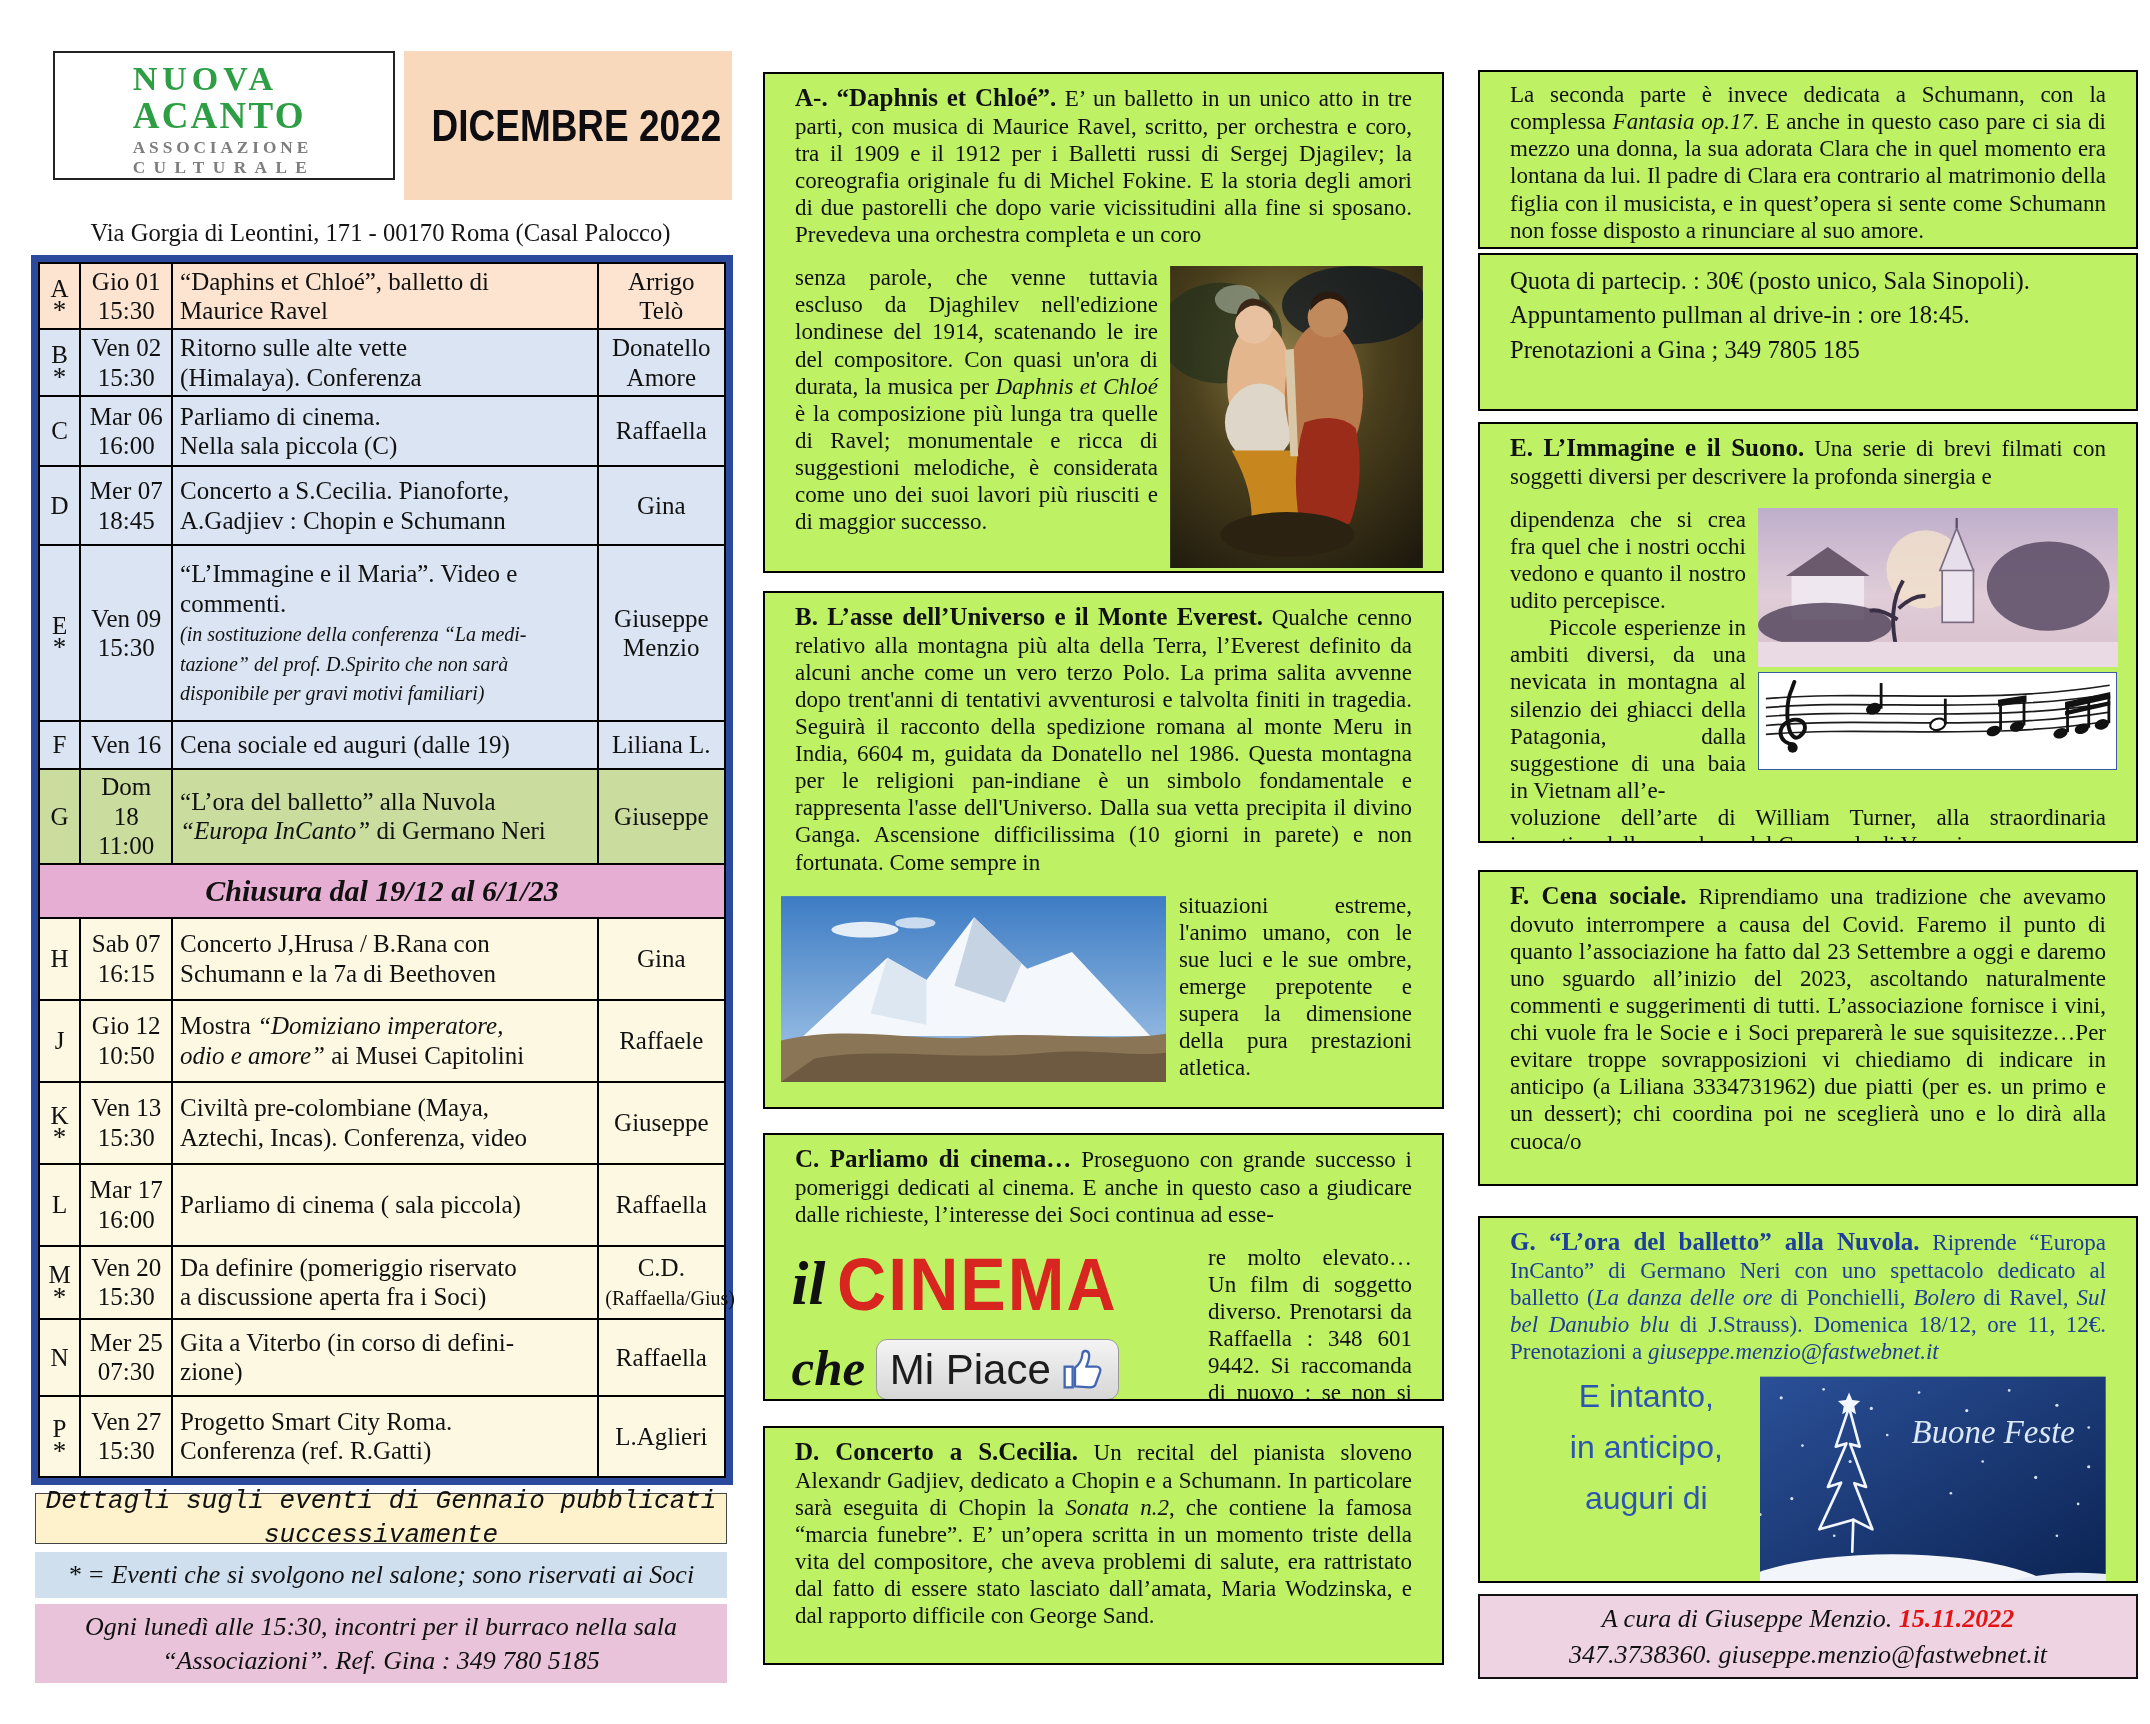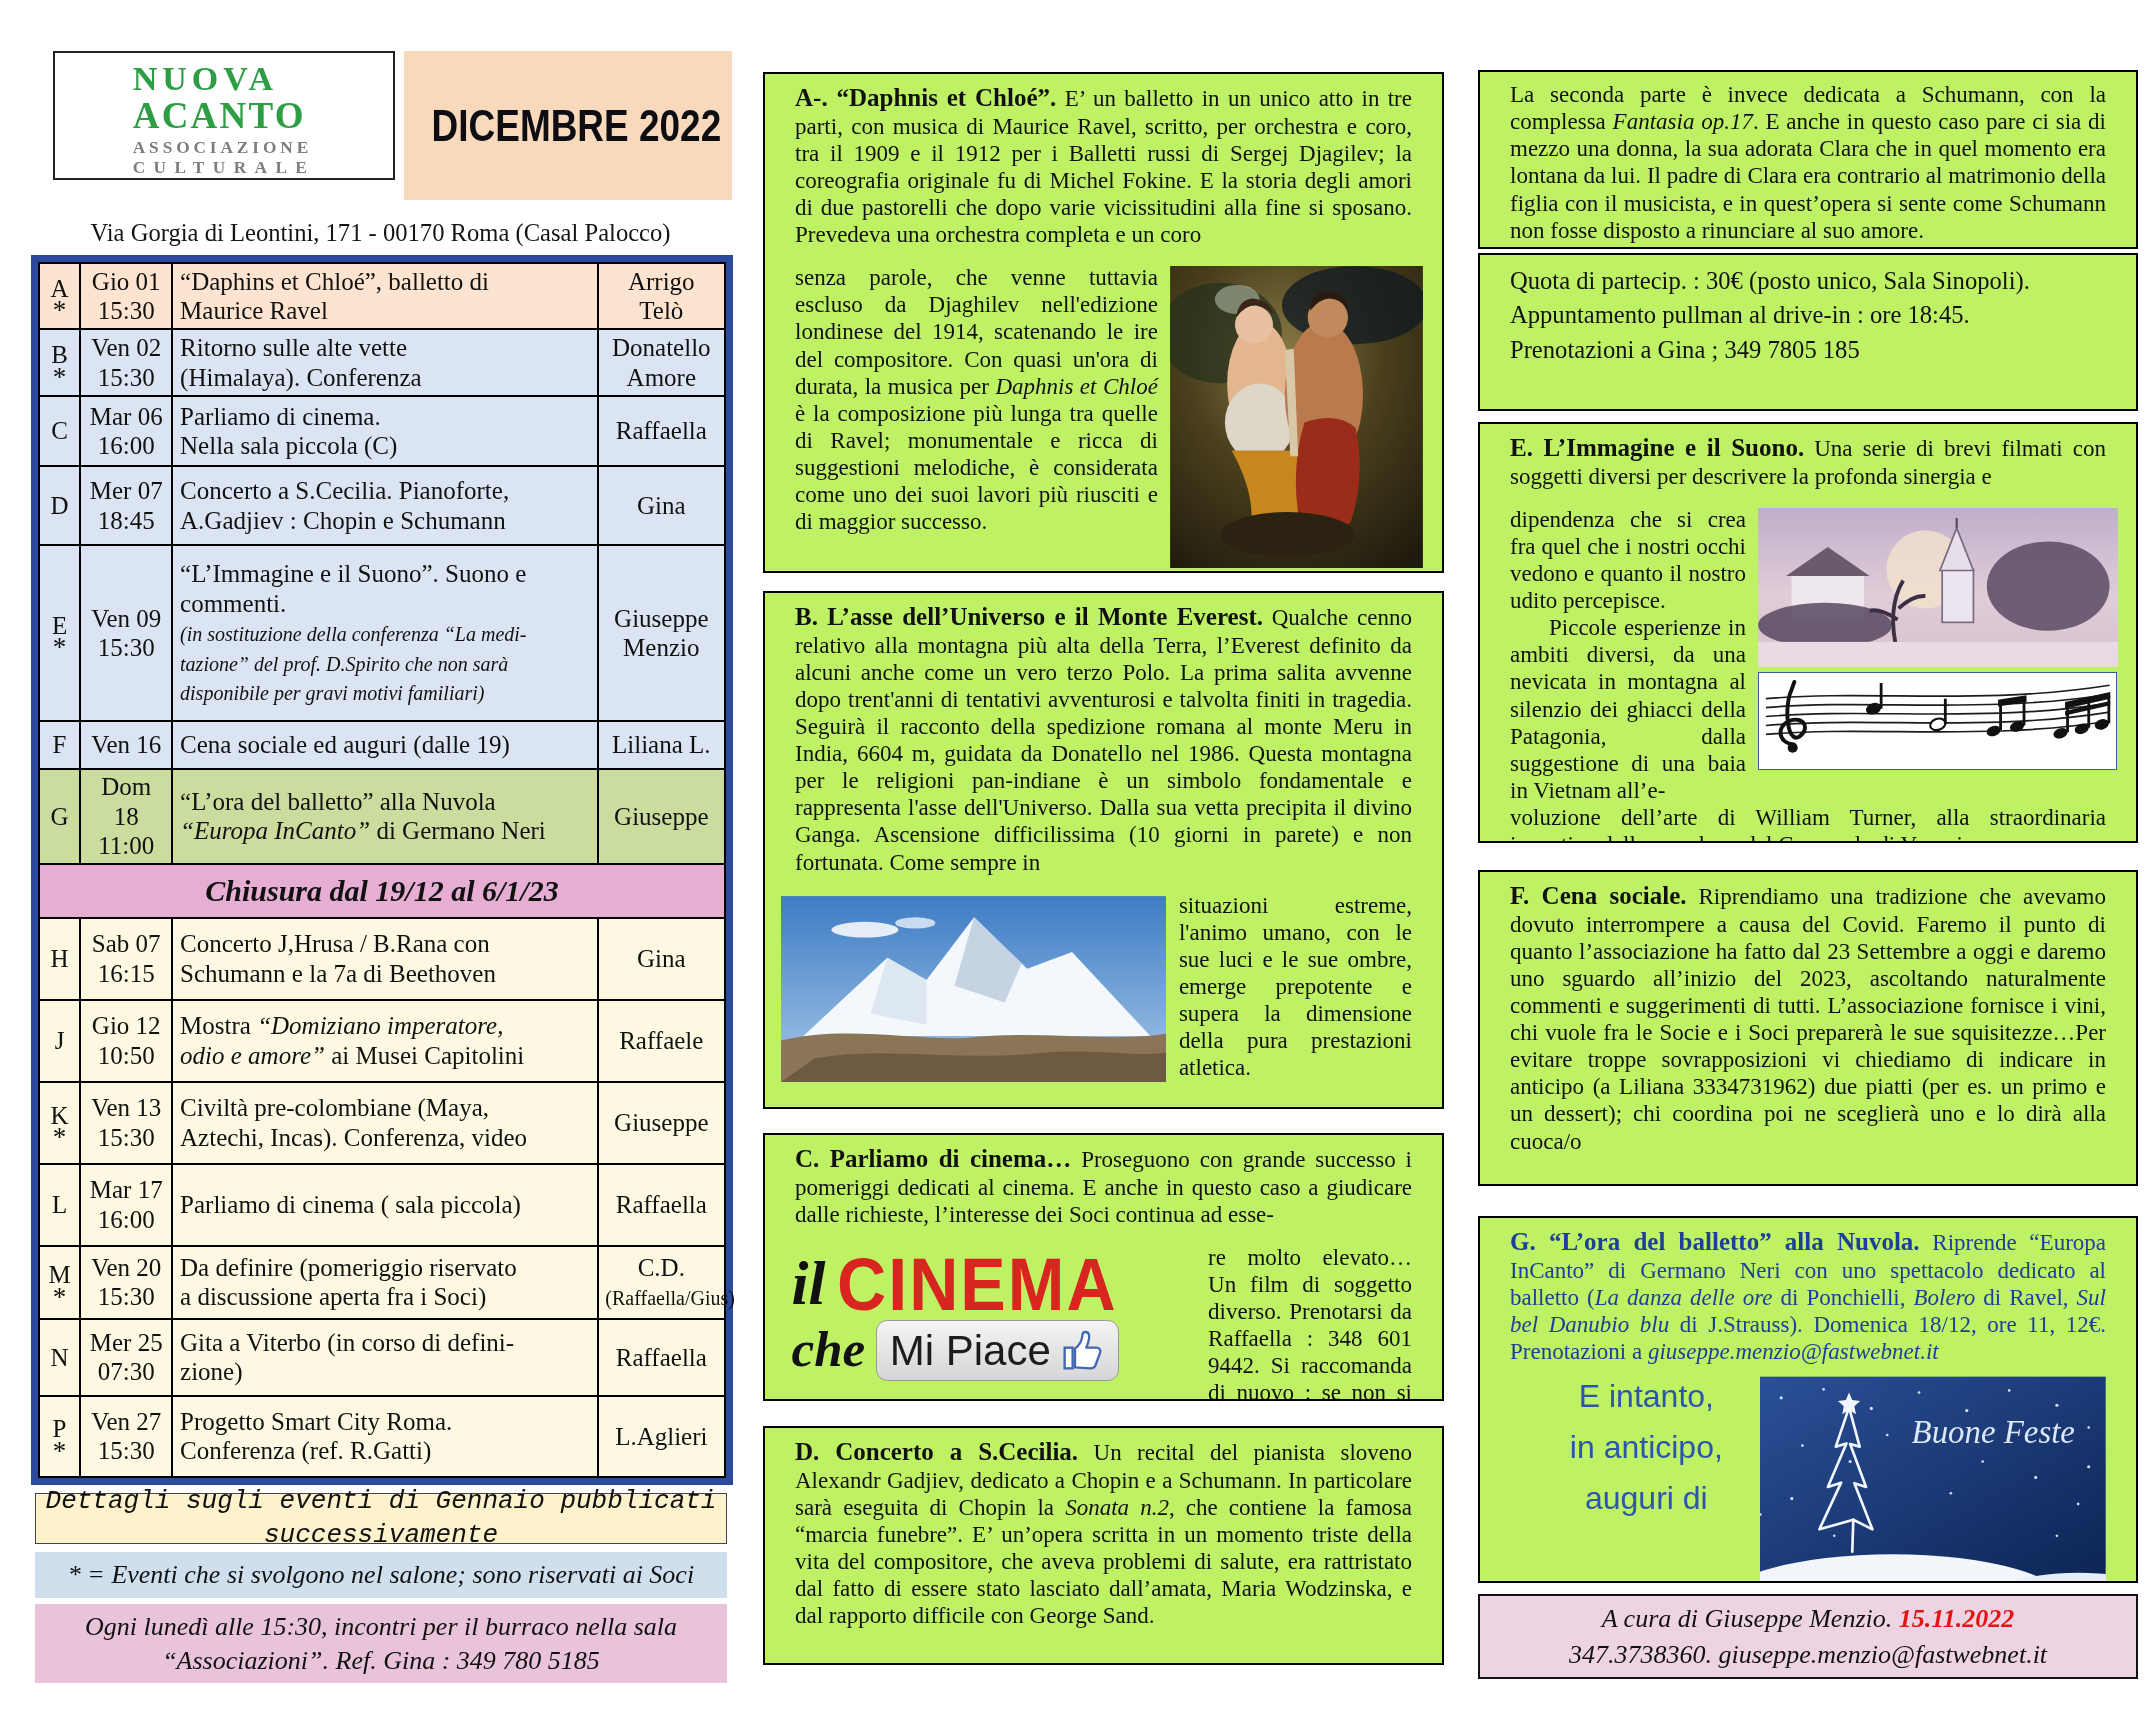--- a/index.html
+++ b/index.html
@@ -65,21 +65,21 @@
   .e-media{width:360px;margin:2.2px -12.3px 4.5px 12.3px;display:flex;flex-direction:column;gap:5.6px;}
   .music-box{border:1.7px solid #3b5aa0;background:#fff;}
   .clear{clear:both;}
   .indent{text-indent:39px;}
   .g-bottom{display:flex;justify-content:space-between;align-items:flex-start;margin-top:5.6px;}
   .intanto{font-family:"Liberation Sans",sans-serif;color:var(--intantoblue,#2d55b0);font-size:32px;line-height:1.6;text-align:center;width:240px;margin:0 0 34px 22.4px;}
   .pink-footer{left:1478px;top:1594px;width:660px;height:85px;background:var(--footerpink,#eed4e3);border:2.2px solid #111;display:flex;flex-direction:column;align-items:center;justify-content:center;font-style:italic;font-size:26px;line-height:1.35;text-align:center;}
   .red{color:var(--red,#e31414);font-weight:700;}
 
   
-  .cinema{width:402px;margin:7.8px 14.5px 0 -3.4px;display:flex;flex-direction:column;gap:2px;}
+  .cinema{width:402px;margin:7.8px 14.5px 0 -3.4px;display:flex;flex-direction:column;gap:21px;}
   .cin-row{display:flex;align-items:center;gap:11.2px;}
   .cin-il,.cin-che{font-style:italic;font-weight:700;font-size:61px;line-height:.9;}
   .cin-che{font-size:51px;}
   .cin-word{color:var(--cinemared,#d9251f);font-family:"Liberation Sans",sans-serif;font-weight:700;font-size:74px;letter-spacing:2.2px;line-height:.9;transform:scaleX(.92);transform-origin:left;}
   .mipiace{display:inline-flex;align-items:center;gap:7.8px;background:linear-gradient(#f4f4f4,#d6d6d6);border:1.7px solid #9a9a9a;border-radius:11.2px;padding:4.5px 12.3px;font-family:"Liberation Sans",sans-serif;font-size:42px;color:#1c1c1c;}
 </style>
 </head>
 <body>
 
 <div class="page">
@@ -152,21 +152,21 @@
             </td>
           <td class="c-desc"><span>Concerto a S.Cecilia. Pianoforte,</span><br><span>A.Gadjiev : Chopin e Schumann</span></td>
           <td class="c-ref"><span>Gina</span></td>
         </tr>
         <tr class="rowB hE">
           <td class="c-letter"><span>E</span><span class="star">*</span></td>
           <td class="c-date">
               <span>Ven 09</span>
               <span>15:30</span>
             </td>
-          <td class="c-desc"><span>“L’Immagine e il Suono”. Suono e</span><br><span>commenti.</span><br><span class="it sm">(in sostituzione della conferenza “La medi-</span><br><span class="it sm">tazione” del prof. D.Spirito che non sarà</span><br><span class="it sm">disponibile per gravi motivi familiari)</span></td>
+          <td class="c-desc"><span>“L’Immagine e il Maria”. Video e</span><br><span>commenti.</span><br><span class="it sm">(in sostituzione della conferenza “La medi-</span><br><span class="it sm">tazione” del prof. D.Spirito che non sarà</span><br><span class="it sm">disponibile per gravi motivi familiari)</span></td>
           <td class="c-ref"><span>Giuseppe</span><br><span>Menzio</span></td>
         </tr>
         <tr class="rowB hF">
           <td class="c-letter"><span>F</span><span class="star"></span></td>
           <td class="c-date">
               <span>Ven 16</span>
               <span></span>
             </td>
           <td class="c-desc"><span>Cena sociale ed auguri (dalle 19)</span></td>
           <td class="c-ref"><span>Liliana L.</span></td>

